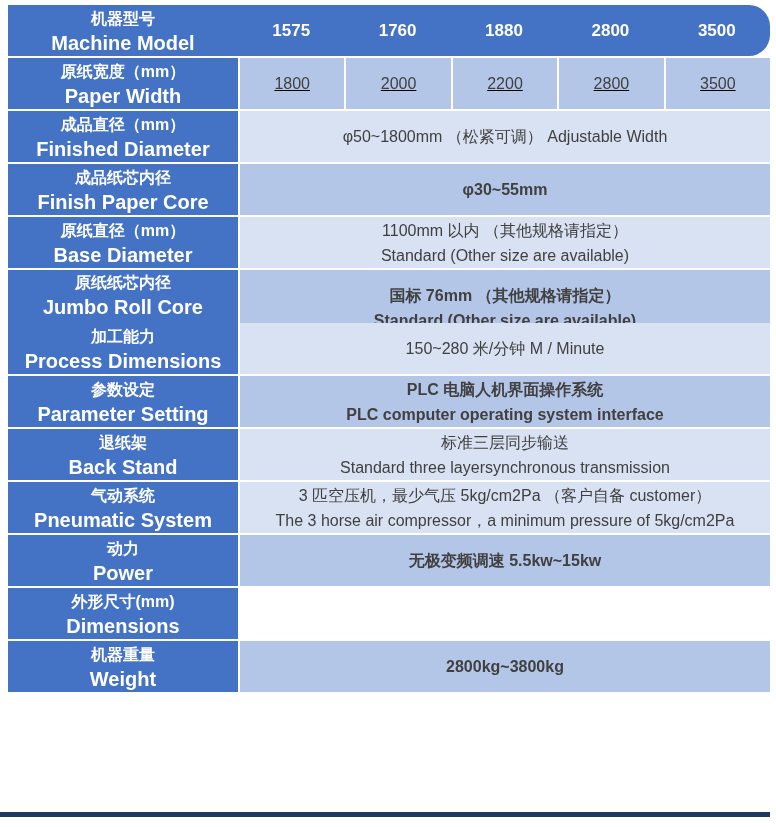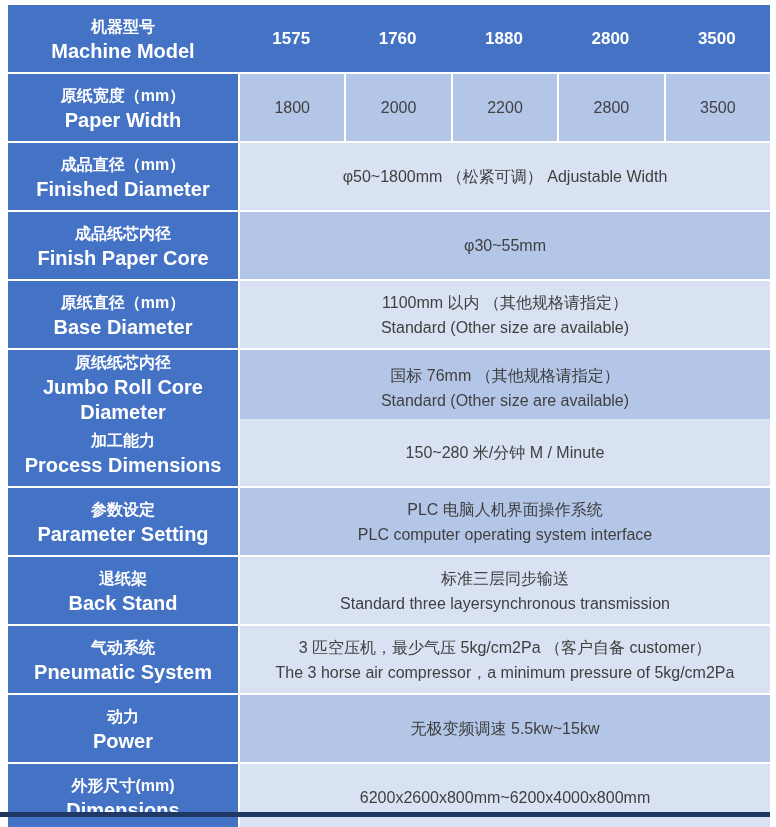--- a/index.html
+++ b/index.html
@@ -8,53 +8,54 @@
     font-family:"Liberation Sans","DejaVu Sans",sans-serif;
     -webkit-font-smoothing:antialiased;
   }
   .page{position:relative;width:776px;height:827px;background:#fff;}
   .spec-table{
     position:absolute;left:8px;top:5px;width:762px;
     display:flex;flex-direction:column;gap:2px;
   }
   .row{
     display:grid;grid-template-columns:230px 1fr;gap:2px;
-    height:67px;
+    height:51px;
+    border-radius:21px;
   }
   .header-row{
     grid-template-columns:230px repeat(5,1fr);gap:0;
     background:var(--header-blue,#4472C4);
   }
   .label-cell{
     background:var(--header-blue,#4472C4);
     color:var(--label-text,#ffffff);
     font-weight:bold;
     display:flex;flex-direction:column;justify-content:center;align-items:center;
     text-align:center;
   }
   .label-zh{font-size:16px;line-height:25px;}
   .label-en{font-size:20px;line-height:25px;}
   .model-cell{
     display:flex;align-items:center;justify-content:center;
     color:var(--label-text,#ffffff);font-weight:bold;font-size:17px;
   }
-  .value-cells{display:grid;grid-template-columns:repeat(5,1fr);gap:2px;}
+  .value-cells{display:grid;grid-template-columns:repeat(5,1fr);gap:2px;text-decoration:underline;}
   .value-cell{
     background:var(--row-medium,#B4C6E7);
     display:flex;align-items:center;justify-content:center;
     font-size:16px;color:var(--value-text,#404040);
   }
   .merged-cell{
     display:flex;flex-direction:column;justify-content:center;align-items:center;
     text-align:center;font-size:16px;color:var(--value-text,#404040);
     padding:0 6px;
   }
   .merged-cell .line{line-height:25px;white-space:nowrap;}
   .light{background:var(--row-light,#D9E2F3);}
-  .medium{background:var(--row-medium,#B4C6E7);}
+  .medium{background:var(--row-medium,#B4C6E7);font-weight:bold;}
   .bottom-border{
     position:absolute;left:0;top:812px;width:770px;height:5px;
     background:var(--bottom-navy,#1F3864);
   }
 </style>
 </head>
 <body>
 
 <div class="page">
   <div class="spec-table">
@@ -179,23 +180,20 @@
       <div class="merged-cell medium">
         <div class="line">无极变频调速 5.5kw~15kw</div>
       </div>
     </div>
 
     <div class="row">
       <div class="label-cell">
         <div class="label-zh">外形尺寸(mm)</div>
         <div class="label-en">Dimensions</div>
       </div>
-      <div class="merged-cell light">
-        <div class="line">6200x2600x800mm~6200x4000x800mm</div>
-      </div>
     </div>
 
     <div class="row">
       <div class="label-cell">
         <div class="label-zh">机器重量</div>
         <div class="label-en">Weight</div>
       </div>
       <div class="merged-cell medium">
         <div class="line">2800kg~3800kg</div>
       </div>

